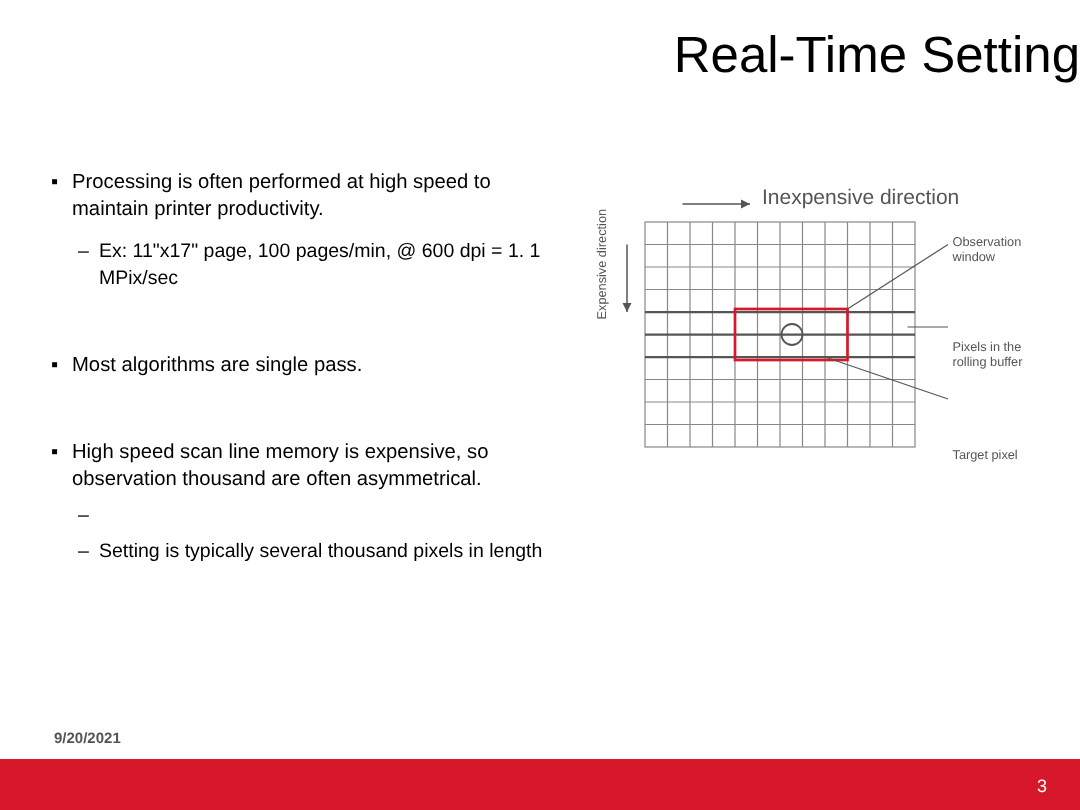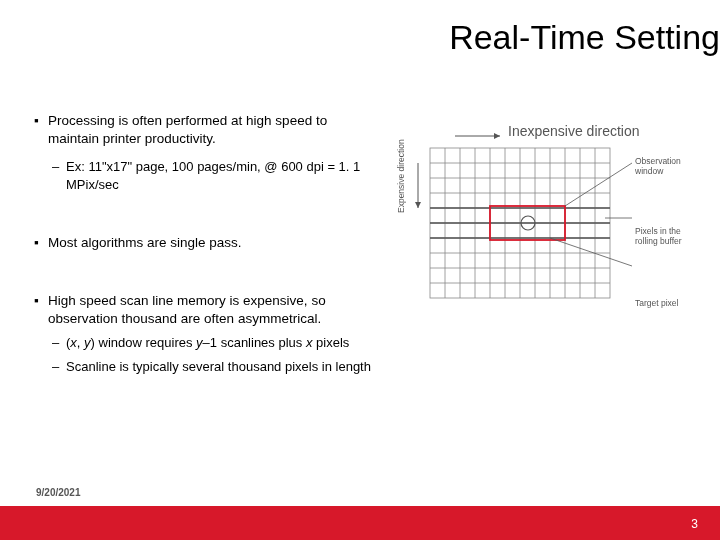--- a/index.html
+++ b/index.html
@@ -44,27 +44,24 @@
     </div>
 
     <div class="gap"></div>
 
     <div class="bullet-l1">
       <span class="mk">▪</span>
       <span>High speed scan line memory is expensive, so observation thousand are often asymmetrical.</span>
     </div>
     <div class="bullet-l2">
       <span class="mk">–</span>
-      <span>
-        <span>(</span><span class="ital">x</span><span>, </span><span class="ital">y</span><span>) window requires </span><span class="ital">y</span><span>–1 scanlines plus </span><span class="ital">x</span><span> pixels</span>
-      </span>
     </div>
     <div class="bullet-l2">
       <span class="mk">–</span>
-      <span>Scanline is typically several thousand pixels in length</span>
+      <span>Setting is typically several thousand pixels in length</span>
     </div>
   </div>
 
   <div class="figure">
     <svg width="300" height="200" viewBox="0 0 300 200">
 
       <g stroke="#888" stroke-width="0.8" fill="none">
         <rect x="30" y="30" width="180" height="150"></rect>
 
         <line x1="45" y1="30" x2="45" y2="180"></line>

